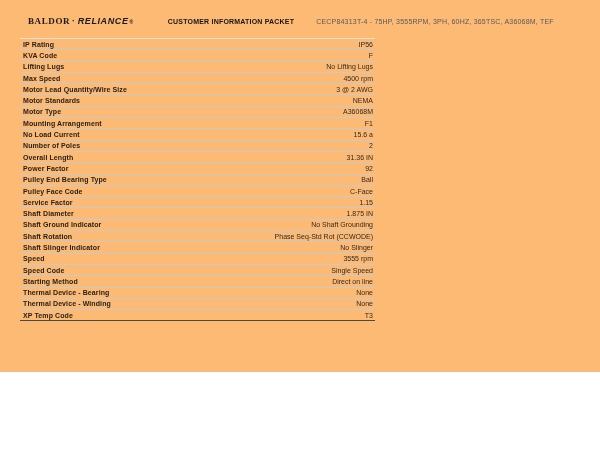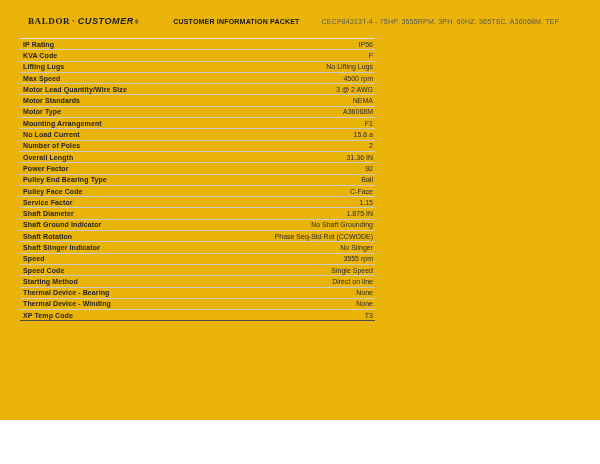--- a/index.html
+++ b/index.html
@@ -7,22 +7,22 @@
     padding: 0;
     background: #ffffff;
     width: 600px;
     height: 464px;
     font-family: "Liberation Sans", "DejaVu Sans", sans-serif;
     -webkit-font-smoothing: antialiased;
   }
   .page {
     position: relative;
     width: 600px;
-    height: 420px;
-    background: #eab308;
+    height: 372px;
+    background: #fdba74;
     overflow: hidden;
   }
 
   
   .header {
     position: absolute;
     left: 28px;
     top: 13px;
     right: 20px;
     height: 16px;
@@ -101,21 +101,21 @@
 </style>
 </head>
 <body>
 
 <div class="page">
 
   <div class="header">
     <span class="brand">
       <span class="baldor">BALDOR</span>
       <span class="dot">·</span>
-      <span class="reliance">CUSTOMER</span>
+      <span class="reliance">RELIANCE</span>
       <span class="tm">®</span>
     </span>
     <span class="doc-title">CUSTOMER INFORMATION PACKET</span>
     <span class="doc-subtitle">CECP84313T-4 - 75HP, 3555RPM, 3PH, 60HZ, 365TSC, A36068M, TEF</span>
   </div>
 
   <div class="spec-table" id="spec-table">
       <div class="spec-row">
         <span class="spec-label">IP Rating</span>
         <span class="spec-value">IP56</span>

